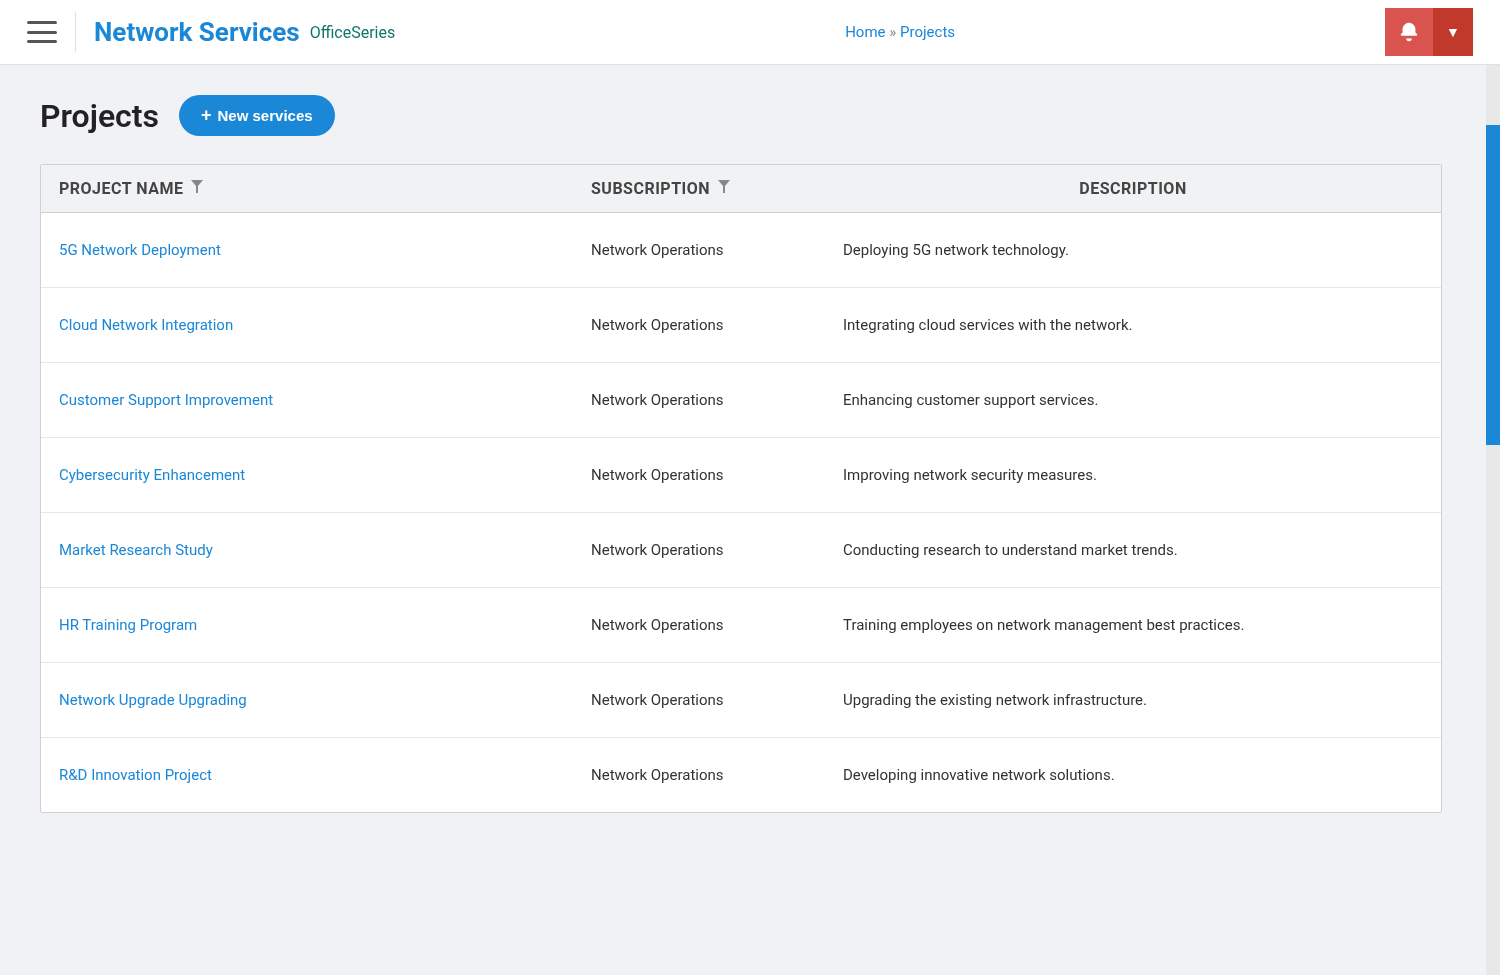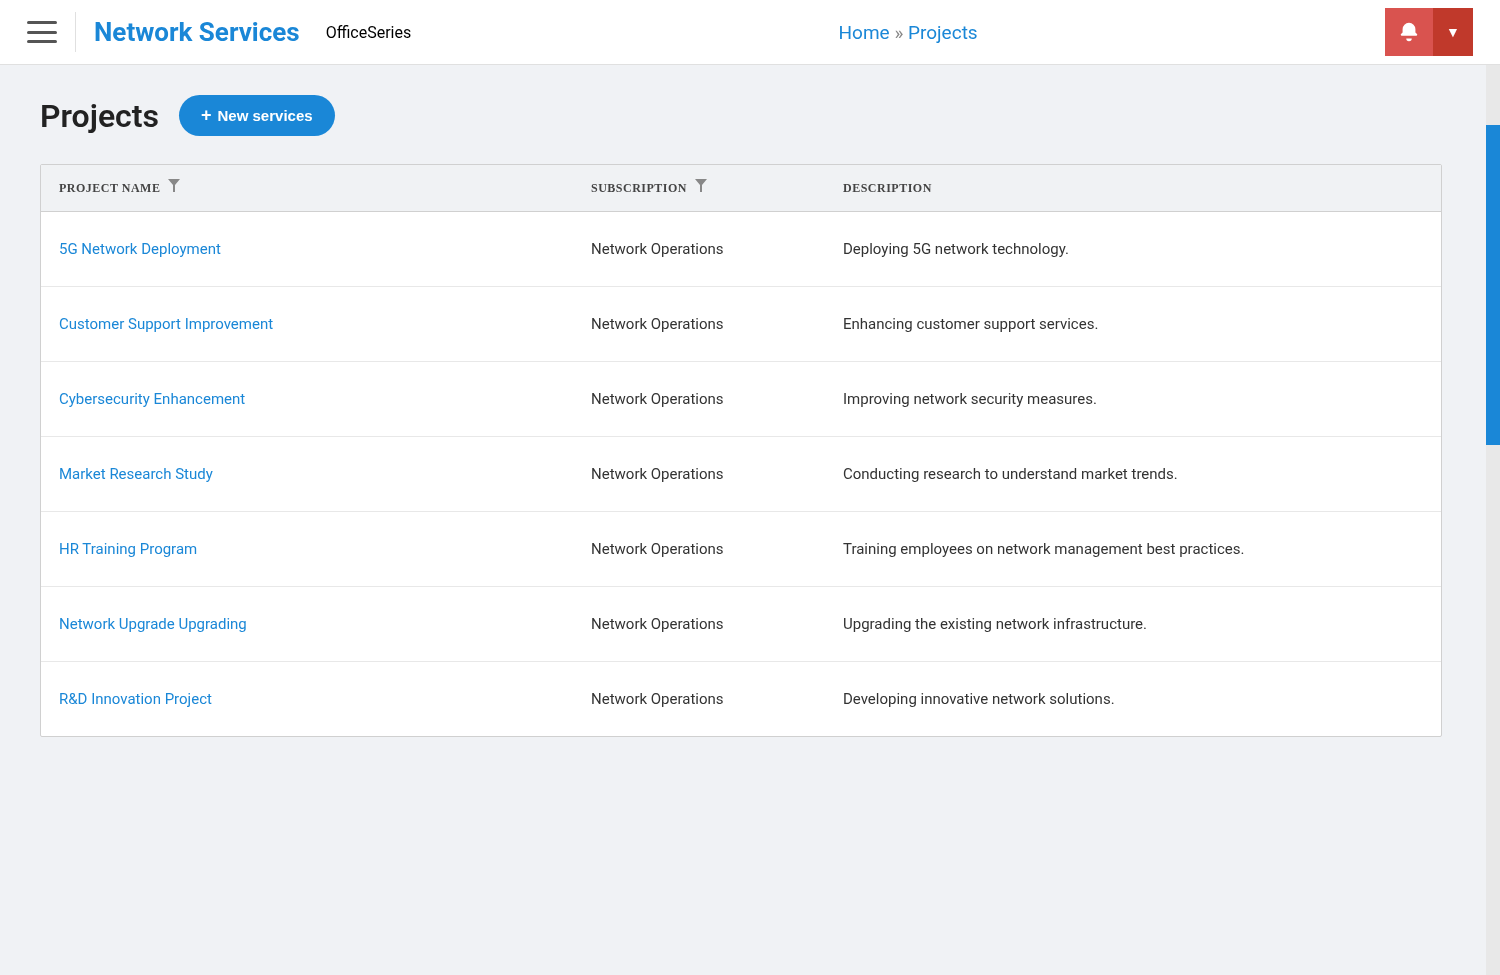--- a/index.html
+++ b/index.html
@@ -54,27 +54,26 @@
 
     .header-title {
       font-size: 26px;
       font-weight: 700;
       color: #1a87d7;
       margin-right: 10px;
     }
 
     .header-subtitle {
       font-size: 16px;
-      color: #000000;
+      color: #0f766e;
       margin-right: auto;
-      margin-left: 16px;
     }
 
     .header-breadcrumb {
-      font-size: 19px;
+      font-size: 15px;
       color: #1a87d7;
       margin-right: auto;
       margin-left: 20px;
     }
 
     .header-breadcrumb .separator {
       color: #888;
     }
 
     .header-actions {
@@ -160,28 +159,27 @@
       width: 100%;
       border-collapse: collapse;
     }
 
     thead tr {
       background: #f0f2f4;
     }
 
     thead th {
       padding: 14px 18px;
-      text-align: left;
-      font-size: 12px;
+      text-align: center;
+      font-size: 16px;
       font-weight: 700;
       color: #444;
       letter-spacing: 0.5px;
       text-transform: uppercase;
       border-bottom: 1px solid #d0d0d0;
-      font-family: Liberation Serif, serif;
     }
 
     .th-with-filter {
       display: flex;
       align-items: center;
       gap: 8px;
     }
 
     .filter-icon {
       color: #888;
@@ -308,20 +306,25 @@
           </th>
         </tr>
       </thead>
       <tbody id="table-body">
       <tr>
             <td class="col-name"><a class="project-link">5G Network Deployment</a></td>
             <td class="col-subscription">Network Operations</td>
             <td class="col-description">Deploying 5G network technology.</td>
           </tr>
           <tr>
+            <td class="col-name"><a class="project-link">Cloud Network Integration</a></td>
+            <td class="col-subscription">Network Operations</td>
+            <td class="col-description">Integrating cloud services with the network.</td>
+          </tr>
+          <tr>
             <td class="col-name"><a class="project-link">Customer Support Improvement</a></td>
             <td class="col-subscription">Network Operations</td>
             <td class="col-description">Enhancing customer support services.</td>
           </tr>
           <tr>
             <td class="col-name"><a class="project-link">Cybersecurity Enhancement</a></td>
             <td class="col-subscription">Network Operations</td>
             <td class="col-description">Improving network security measures.</td>
           </tr>
           <tr>

